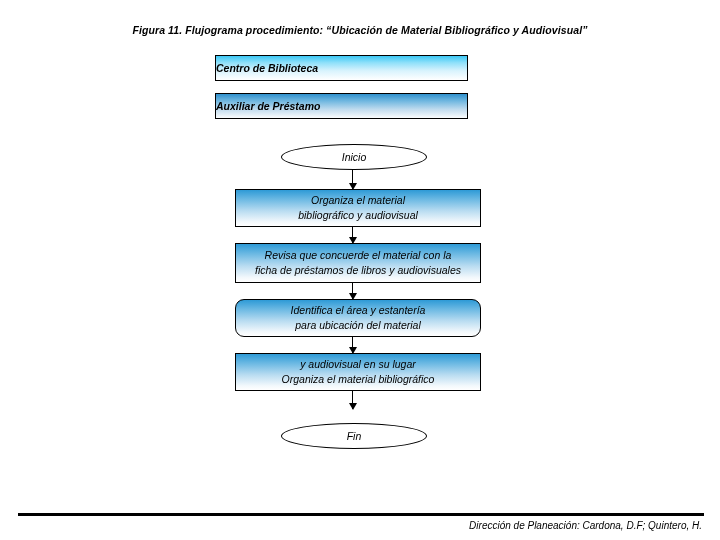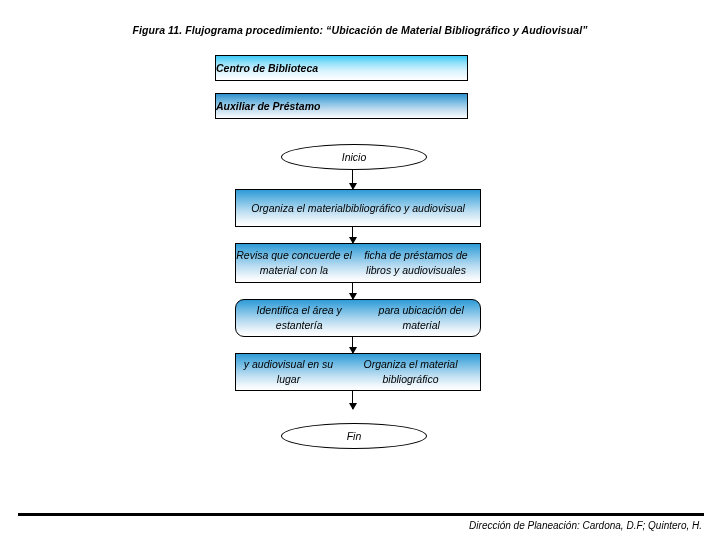--- a/index.html
+++ b/index.html
@@ -77,21 +77,21 @@
 
   
   .process-box {
     position: absolute;
     left: 235px;
     width: 246px;
     border: 1px solid #000000;
     box-sizing: border-box;
     background: linear-gradient(to bottom, #2e9ad6 0%, #6cb9e3 26%, #b9dcf1 58%, #f2f8fc 88%, #ffffff 100%);
     display: flex;
-    flex-direction: row;
+    flex-direction: column;
     align-items: center;
     justify-content: center;
     font-size: 10.5px;
     font-style: italic;
     line-height: 15px;
     text-align: center;
   }
   #process-box-1 { top: 189px; height: 38px; }
   #process-box-2 { top: 243px; height: 40px; }
   #process-box-3 { top: 299px; height: 38px; border-radius: 9px; }

